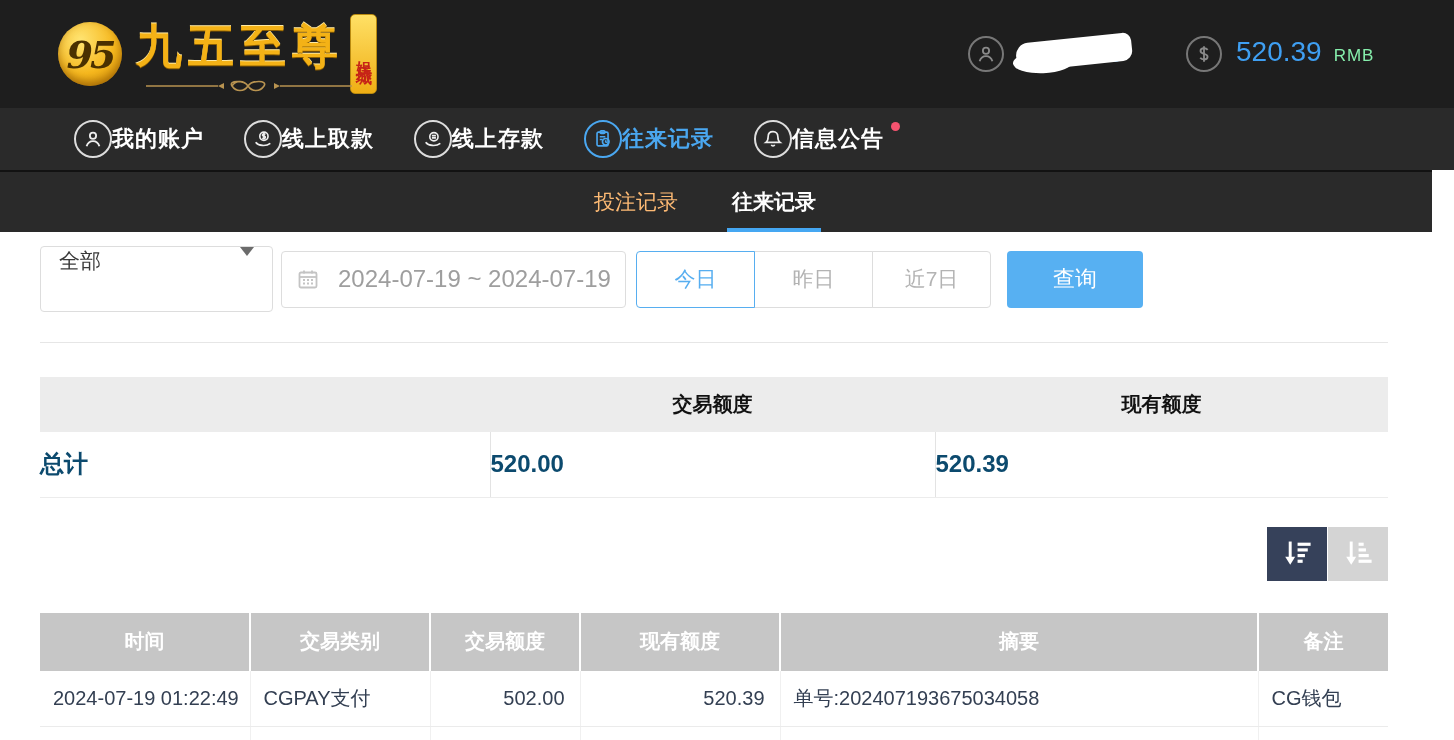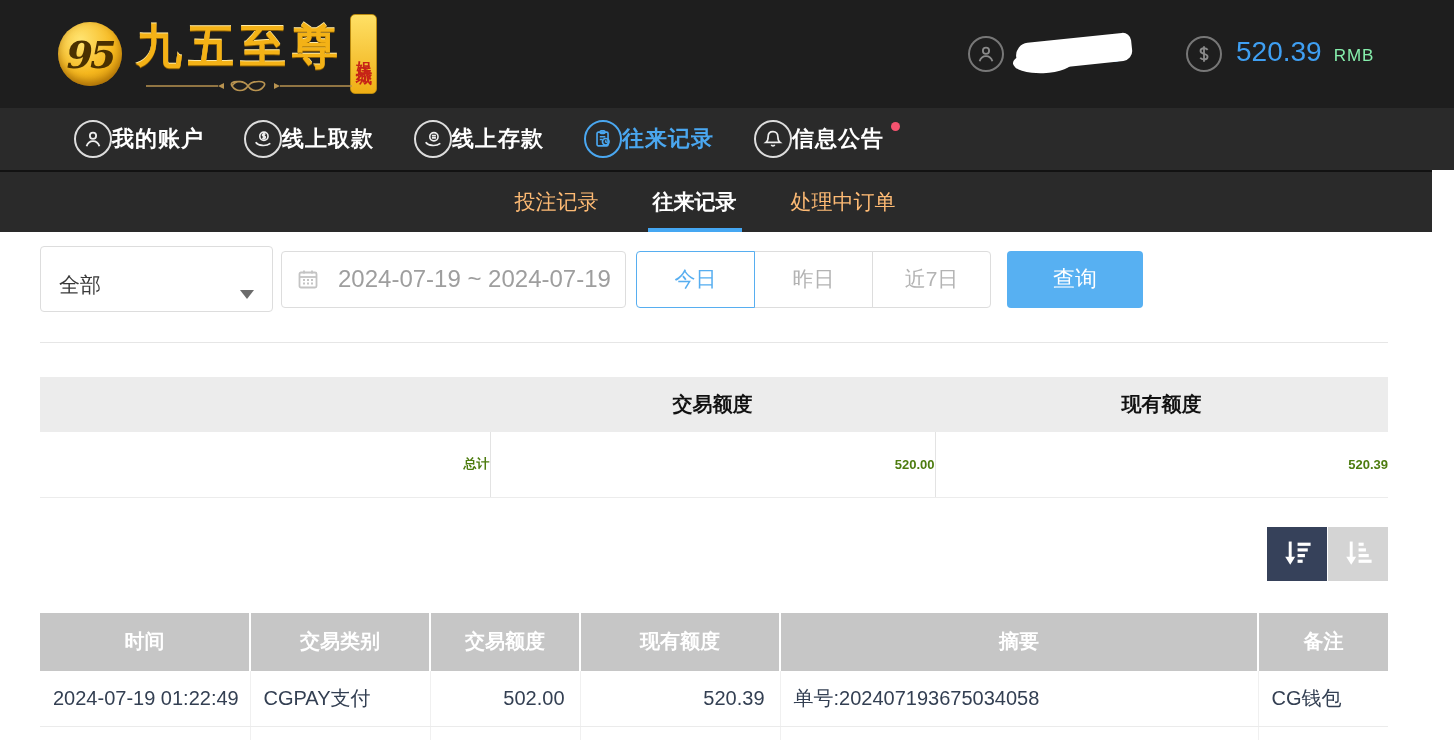--- a/index.html
+++ b/index.html
@@ -58,21 +58,21 @@
   .tab { height:100%; display:flex; align-items:center; padding:0 27px; font-size:21px;
     color:#fdba74; cursor:pointer; position:relative; }
   .tab.active { color:#fff; font-weight:600; }
   .tab.active::after { content:""; position:absolute; left:22px; right:22px; bottom:0;
     height:4px; background:#45a7f2; }
 
   
   .content { padding:14px 66px 0 40px; }
   .filters { display:flex; align-items:center; }
   .select-box { width:233px; height:66px; border:1px solid #ddd; border-radius:4px;
-    display:flex; align-items:flex-end; padding:12px 18px; font-size:21px; color:#3a3a3a;
+    display:flex; align-items:flex-start; padding:0 18px; font-size:21px; color:#3a3a3a;
     cursor:pointer; background:#fff; }
   .caret { margin-left:auto; width:0; height:0; border-left:7px solid transparent;
     border-right:7px solid transparent; border-top:9px solid #6b6b6b; }
   .date-box { width:345px; height:57px; border:1px solid #ddd; border-radius:4px;
     display:flex; align-items:center; padding:0 14px; margin-left:8px; cursor:pointer;
     color:#bdbdbd; background:#fff; }
   .date-text { font-size:24px; color:#9e9e9e; margin-left:18px; white-space:nowrap; }
   .quick-group { display:flex; margin-left:10px; }
   .qbtn { width:119px; height:57px; background:#fff; border:1px solid #ddd; margin-left:-1px;
     font-size:21px; color:#b3b3b3; display:flex; align-items:center; justify-content:center;
@@ -82,22 +82,22 @@
   .qbtn.active { color:#57aef0; border-color:#57aef0; z-index:1; }
   .search-btn { width:136px; height:57px; margin-left:16px; background:#57b0f2; border:none;
     border-radius:4px; color:#fff; font-size:22px; cursor:pointer; }
   .hr { border-top:1px solid #e6e6e6; margin-top:30px; }
 
   
   table { border-collapse:collapse; table-layout:fixed; width:1348px; }
   .summary { margin-top:34px; }
   .summary thead td { height:55px; background:#ececec; text-align:center; font-size:20px;
     font-weight:bold; color:#111; }
-  .summary tbody td { height:65px; background:#fff; text-align:right; font-size:13px;
-    font-weight:bold; color:#4d7c0f; border-bottom:1px solid #ececec; }
+  .summary tbody td { height:65px; background:#fff; text-align:left; font-size:24px;
+    font-weight:bold; color:#0c4a6e; border-bottom:1px solid #ececec; }
   .summary tbody td + td { border-left:1px solid #e3e3e3; }
 
   
   .sort-row { margin-top:29px; display:flex; justify-content:flex-end; gap:1px; }
   .sort-btn { width:60px; height:54px; border:none; cursor:pointer;
     display:flex; align-items:center; justify-content:center; }
   .sort-desc { background:#36415a; }
   .sort-asc { background:#d4d4d4; }
 
   
@@ -216,23 +216,20 @@
     </a>
   </nav>
 
   <div class="subnav">
     <div class="tab">
       <span>投注记录</span>
     </div>
     <div class="tab active">
       <span>往来记录</span>
     </div>
-    <div class="tab">
-      <span>处理中订单</span>
-    </div>
   </div>
 
   <main class="content">
 
     <div class="filters">
       <div class="select-box">
         <span>全部</span>
         <span class="caret"></span>
       </div>
       <div class="date-box">

